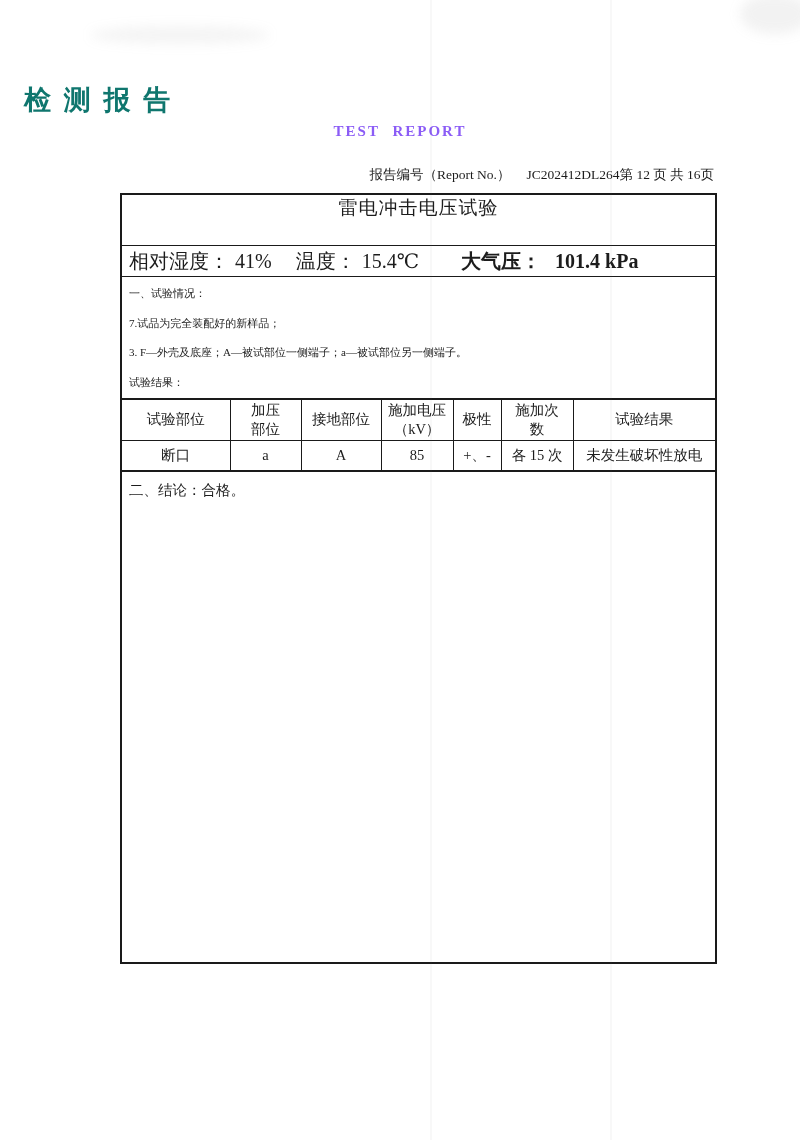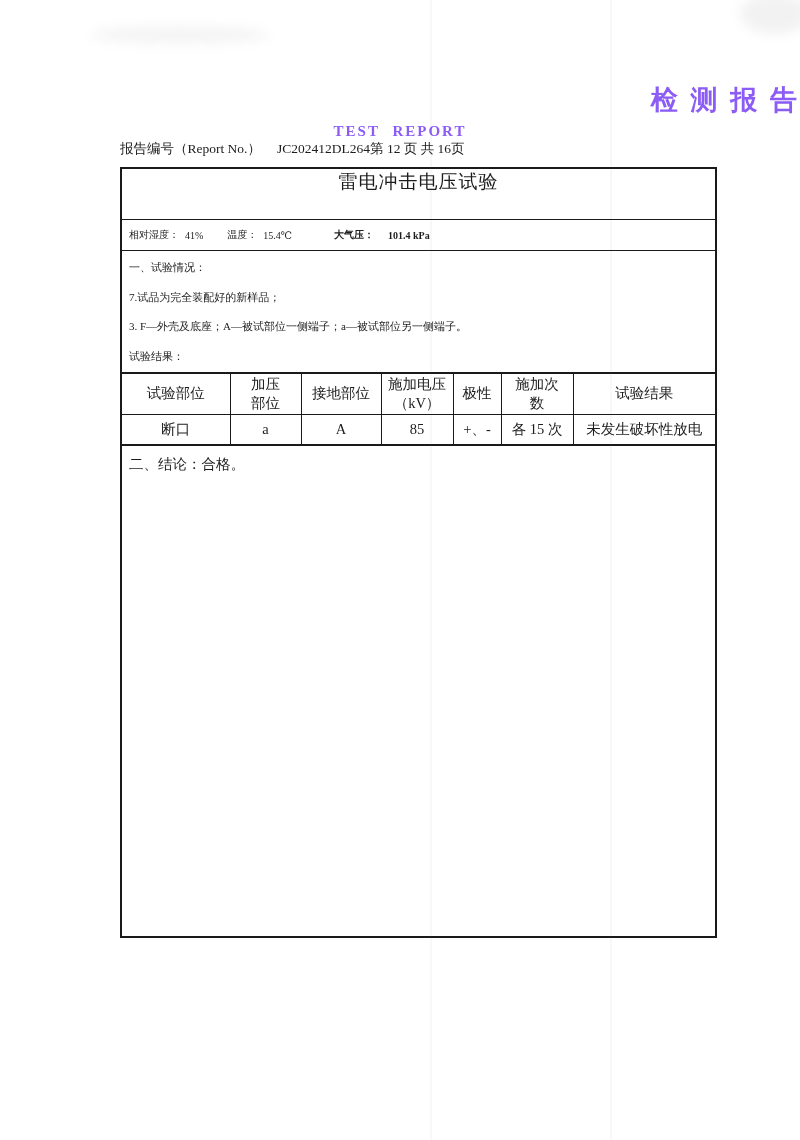--- a/index.html
+++ b/index.html
@@ -20,53 +20,53 @@
   .scanline.b { left: 610px; }
   .smudge { position: absolute; pointer-events: none; filter: blur(6px); }
   .smudge.tl { left: 90px; top: 26px; width: 180px; height: 18px;
                background: rgba(150,150,150,0.10); border-radius: 50%; }
   .smudge.tr { right: -10px; top: -6px; width: 70px; height: 40px;
                background: rgba(150,150,150,0.12); border-radius: 50%; }
 
   
   .doc-header { padding-top: 85px; }
   .main-title {
-    text-align: right; font-size: 27px; font-weight: bold;
-    letter-spacing: 3px; line-height: 30px; color: #8b5cf6;
+    text-align: left; font-size: 27px; font-weight: bold;
+    letter-spacing: 3px; line-height: 30px; color: #0f766e; margin-left: 24px;
   }
   .sub-title {
     text-align: center; font-size: 15px; font-weight: bold;
     letter-spacing: 2px; word-spacing: 7px; margin-top: 7px; line-height: 18px;
     color: #8b5cf6;
   }
   .meta-row {
-    display: flex; justify-content: flex-start; align-items: flex-end;
+    display: flex; justify-content: flex-end; align-items: flex-end;
     padding-left: 120px; padding-right: 86px;
-    margin-top: 0; font-size: 13.5px; line-height: 17px;
+    margin-top: 26px; font-size: 13.5px; line-height: 17px;
   }
   .report-no-value { margin-left: 16px; }
   .page-indicator { font-size: 13.5px; }
 
   
   .box {
     margin: 10px 83px 0 120px;
     height: 771px;
     border: 2.5px solid #1a1a1a;
     display: flex; flex-direction: column;
   }
   .box-title-row {
     height: 51px; border-bottom: 1.5px solid #1a1a1a;
     display: flex; align-items: flex-start; justify-content: center;
   }
   .box-title { font-size: 19px; letter-spacing: 1px; }
 
   .cond-row {
     height: 31px; border-bottom: 1.5px solid #1a1a1a;
     display: flex; align-items: center;
-    padding-left: 7px; font-size: 10px; white-space: nowrap;
+    padding-left: 7px; font-size: 20px; white-space: nowrap;
   }
   .cond-group { display: flex; align-items: center; }
   .cond-group .val { margin-left: 6px; }
   .cond-group.temp { margin-left: 24px; }
   .cond-group.press { margin-left: 42px; font-weight: bold; }
   .cond-group.press .val { margin-left: 14px; }
 
   .notes { padding: 2px 10px 0 7px; }
   .notes p { font-size: 11px; line-height: 29.5px; }
 

